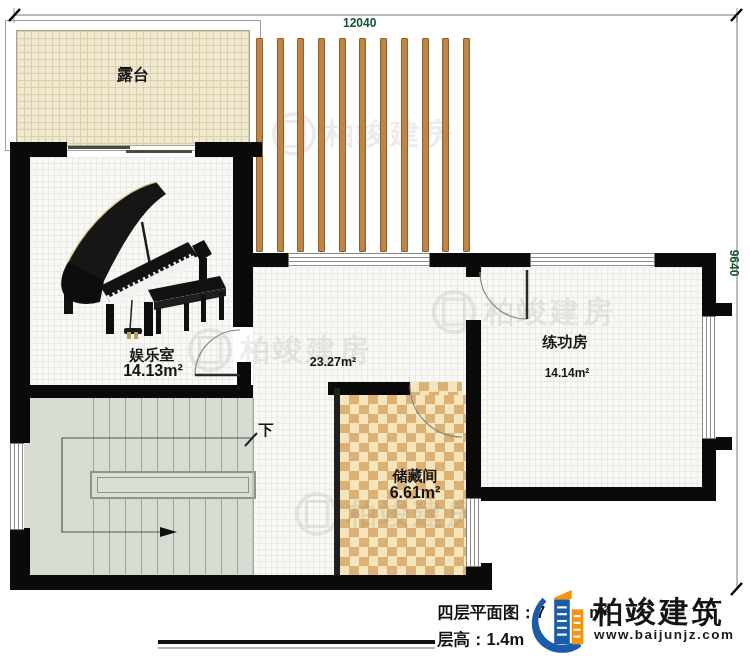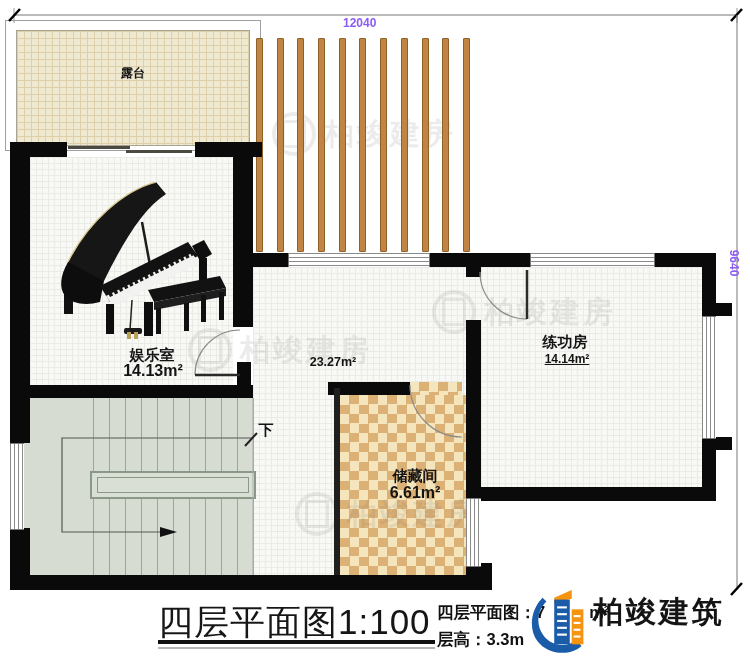--- a/index.html
+++ b/index.html
@@ -24,21 +24,21 @@
   .win-h{position:absolute;background:#fff;
     background-image:repeating-linear-gradient(to bottom,#8a8a8a 0 1px,transparent 1px 4px);
     border-left:1px solid #777;border-right:1px solid #777;z-index:5;}
   .win-v{position:absolute;background:#fff;
     background-image:repeating-linear-gradient(to right,#8a8a8a 0 1px,transparent 1px 4px);
     border-top:1px solid #777;border-bottom:1px solid #777;z-index:5;}
   .slats{position:absolute;left:256px;top:38px;width:214px;height:214px;display:flex;justify-content:space-between;z-index:4;}
   .slat{width:7px;height:100%;background:#c08544;border:1px solid #8f6128;border-radius:1px;box-sizing:border-box;}
   .slide-door{position:absolute;background:#4a4a42;z-index:6;}
   .label{position:absolute;font-weight:bold;color:#141414;white-space:nowrap;transform:translateX(-50%);z-index:7;}
-  .dim-text{position:absolute;font-weight:bold;color:#8b5cf6;font-size:12px;z-index:7;white-space:nowrap;}
+  .dim-text{position:absolute;font-weight:bold;color:#14532d;font-size:12px;z-index:7;white-space:nowrap;}
   .overlay-svg{position:absolute;left:0;top:0;z-index:6;pointer-events:none;}
   .wm{position:absolute;display:flex;align-items:center;gap:8px;color:#777777;opacity:.14;z-index:3;pointer-events:none;}
   .wm-circle{width:44px;height:44px;border:4px solid currentColor;border-radius:50%;box-sizing:border-box;
     display:flex;align-items:center;justify-content:center;}
   .wm-circle-inner{width:18px;height:22px;border:3px solid currentColor;}
   .wm-text{font-size:30px;font-weight:bold;letter-spacing:3px;white-space:nowrap;}
   .titleblock-title{position:absolute;left:158px;top:599px;font-size:35px;color:#161616;letter-spacing:1px;
     white-space:nowrap;z-index:8;}
   .tb-line{position:absolute;z-index:8;}
   .tb-info{position:absolute;font-size:16.5px;font-weight:bold;color:#111;white-space:nowrap;z-index:8;}
@@ -181,58 +181,56 @@
 
     <path d="M410,385 A52,52 0 0 0 462,437" stroke="#8a8a8a" stroke-width="1.2" fill="none"></path>
 
     <line x1="253" y1="398" x2="253" y2="575" stroke="#ababab" stroke-width="1"></line>
 
     <polyline points="253,438 62,438 62,532 160,532" stroke="#555" stroke-width="1.2" fill="none"></polyline>
     <polygon points="160,527 177,532 160,537" fill="#111"></polygon>
     <line x1="245" y1="446" x2="257" y2="433" stroke="#222" stroke-width="2"></line>
   </svg>
 
-  <div class="label" style="left:133px;top:65px;font-size:12px;">露台</div>
+  <div class="label" style="left:133px;top:65px;font-size:16px;">露台</div>
   <div class="label" style="left:152px;top:346px;font-size:15px;">娱乐室</div>
   <div class="label" style="left:153px;top:362px;font-size:16px;">14.13m²</div>
   <div class="label" style="left:333px;top:355px;font-size:12.5px;">23.27m²</div>
   <div class="label" style="left:565px;top:333px;font-size:15px;">练功房</div>
-  <div class="label" style="left:567px;top:352px;font-size:12px;text-decoration:underline;">14.14m²</div>
+  <div class="label" style="left:567px;top:366px;font-size:12px;">14.14m²</div>
   <div class="label" style="left:415px;top:467px;font-size:15px;">储藏间</div>
   <div class="label" style="left:415px;top:484px;font-size:16px;">6.61m²</div>
   <div class="label" style="left:266px;top:421px;font-size:15px;">下</div>
 
   <div class="dim-text" style="left:343px;top:16px;">12040</div>
   <div class="dim-text" style="left:707px;top:256px;width:40px;height:40px;">
     <span style="display:inline-block;transform:rotate(90deg) translateY(-14px);transform-origin:center;">9640</span>
   </div>
 
-  <div class="titleblock-title">
-    <span>四层平面图</span><span>1:100</span>
-  </div>
   <div class="tb-line" style="left:158px;top:640px;width:277px;height:4px;background:#111;"></div>
   <div class="tb-line" style="left:158px;top:647px;width:277px;height:2px;background:#b5b5b5;"></div>
 
   <div class="tb-info" style="left:437px;top:602px;">
     <span>四层平面图：</span><span>7</span><span class="spacer-hidden"></span><span>m²</span>
   </div>
-  <div class="tb-info" style="left:437px;top:629px;">层高：3.3m</div>
+  <div class="tb-info" style="left:437px;top:629px;">层高：1.4m</div>
 
   <svg class="abs" viewBox="0 0 72 72" style="left:527px;top:586px;width:70px;height:70px;z-index:9;">
     <path d="M16,12 C4,24 1,44 11,57 C21,70 43,73 56,62 L51,55 C41,64 25,62 17,51 C9,40 10,26 20,16 Z" fill="#1a5ca8"></path>
     <polygon points="28,12 46,4 46,13 28,18" fill="#f6930f"></polygon>
     <rect x="28" y="14" width="16" height="46" fill="#1a5ca8"></rect>
     <rect x="46" y="24" width="12" height="36" fill="#f6930f"></rect>
     <g stroke="#ffffff" stroke-width="2.2">
       <line x1="31" y1="22" x2="41" y2="22"></line>
       <line x1="31" y1="29" x2="41" y2="29"></line>
       <line x1="31" y1="36" x2="41" y2="36"></line>
       <line x1="31" y1="43" x2="41" y2="43"></line>
       <line x1="31" y1="50" x2="41" y2="50"></line>
       <line x1="48" y1="31" x2="55" y2="31"></line>
       <line x1="48" y1="38" x2="55" y2="38"></line>
       <line x1="48" y1="45" x2="55" y2="45"></line>
       <line x1="48" y1="52" x2="55" y2="52"></line>
     </g>
   </svg>
   <div class="brand-name">柏竣建筑</div>
+  <div class="brand-url">www.baijunjz.com</div>
 
 </div>
 
 </body></html>

